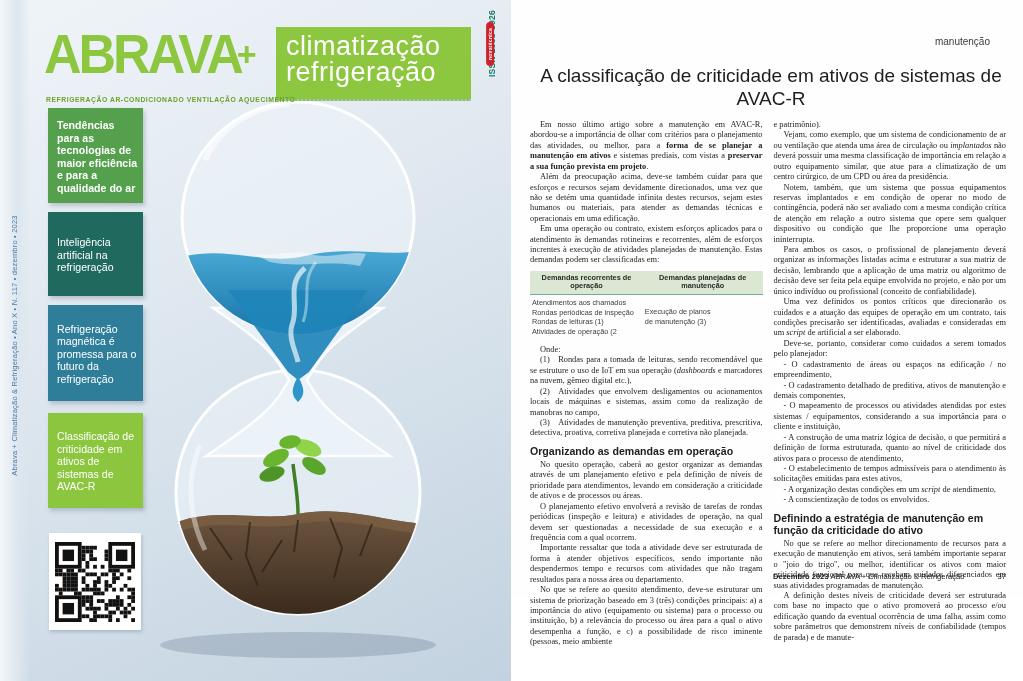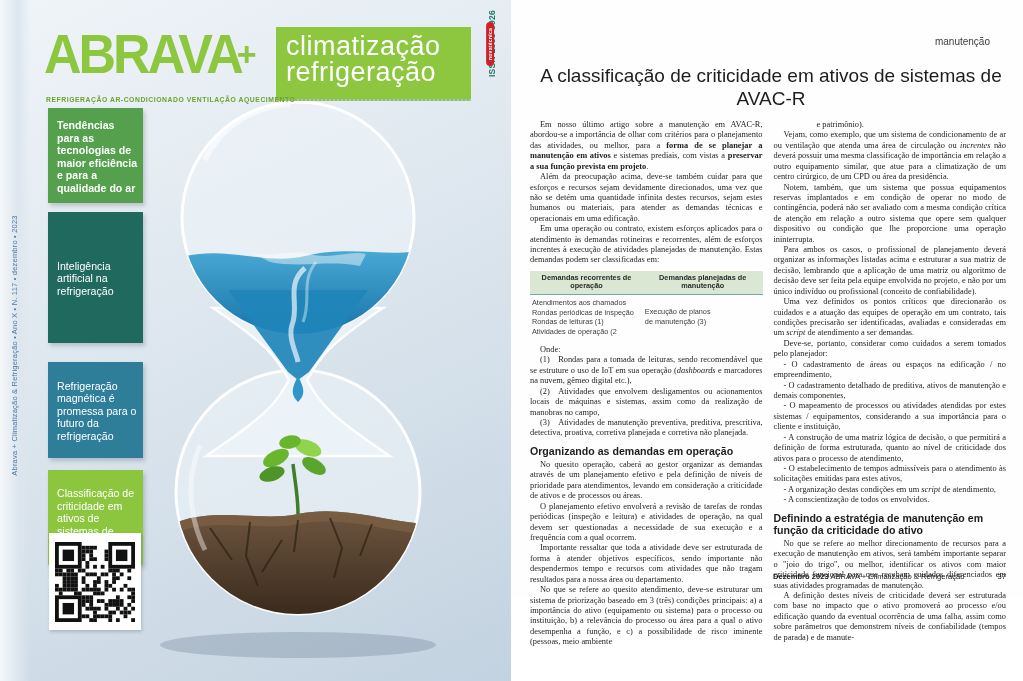--- a/index.html
+++ b/index.html
@@ -27,21 +27,21 @@
         font-size:8.5px;font-weight:bold;color:#1d7a68;letter-spacing:.3px;}
   .pub-badge{position:absolute;left:468px;top:40px;background:#cc2229;color:#fff;
         font-size:5px;font-weight:bold;padding:1px 6px;border-radius:7px;
         transform:rotate(-90deg);letter-spacing:.3px;}
 
   .headlines{position:absolute;left:48px;top:108px;width:95px;}
   .headline-box{width:95px;box-sizing:border-box;color:#fff;font-size:10.6px;line-height:1.18;
         padding:8px 5px 6px 9px;display:flex;align-items:center;
         box-shadow:2px 3px 4px rgba(60,80,100,.25);}
   .headline-box:nth-child(1){height:95px;margin-bottom:9px;font-weight:bold;}
-  .headline-box:nth-child(2){height:131px;margin-bottom:19px;}
+  .headline-box:nth-child(2){height:84px;margin-bottom:9px;}
   .headline-box:nth-child(3){height:96px;margin-bottom:12px;}
   .headline-box:nth-child(4){height:95px;}
 
   .spine{position:absolute;left:-186px;top:341px;width:400px;text-align:center;
         transform:rotate(-90deg);font-size:7.5px;color:#4a7aa8;white-space:nowrap;letter-spacing:.2px;}
 
   .qr{position:absolute;left:49px;top:533px;width:92px;height:97px;background:#fff;
       box-shadow:1px 2px 3px rgba(60,80,100,.25);display:flex;align-items:center;justify-content:center;}
 
   
@@ -343,25 +343,25 @@
           <p><span>(1) Rondas para a tomada de leituras, sendo recomendável que se estruture o uso de IoT em sua operação (</span><span class="it">dashboards</span><span> e marcadores na nuvem, gêmeo digital etc.),</span></p>
           <p><span>(2) Atividades que envolvem desligamentos ou acionamentos locais de máquinas e sistemas, assim como da realização de manobras no campo,</span></p>
           <p><span>(3) Atividades de manutenção preventiva, preditiva, prescritiva, detectiva, proativa, corretiva planejada e corretiva não planejada.</span></p>
           <div class="subhead">Organizando as demandas em operação</div>
           <p><span>No quesito operação, caberá ao gestor organizar as demandas através de um planejamento efetivo e pela definição de níveis de prioridade para atendimentos, levando em consideração a criticidade de ativos e de processos ou áreas.</span></p>
           <p><span>O planejamento efetivo envolverá a revisão de tarefas de rondas periódicas (inspeção e leitura) e atividades de operação, na qual devem ser questionadas a necessidade de sua execução e a frequência com a qual ocorrem.</span></p>
           <p><span>Importante ressaltar que toda a atividade deve ser estruturada de forma à atender objetivos específicos, sendo importante não despendermos tempo e recursos com atividades que não tragam resultados para a nossa área ou departamento.</span></p>
           <p><span>No que se refere ao quesito atendimento, deve-se estruturar um sistema de priorização baseado em 3 (três) condições principais: a) a importância do ativo (equipamento ou sistema) para o processo ou instituição, b) a relevância do processo ou área para a qual o ativo desempenha a função, e c) a possibilidade de risco iminente (pessoas, meio ambiente</span></p>
         </div>
       <div class="col" id="col2">
-          <p style="text-indent: 0px; margin-left: 43px;"><span>e patrimônio).</span></p>
-          <p><span>Vejam, como exemplo, que um sistema de condicionamento de ar ou ventilação que atenda uma área de circulação ou </span><span class="it">increntes</span><span> não deverá possuir uma mesma classificação de importância em relação a outro equipamento similar, que atue para a climatização de um centro cirúrgico, de um CPD ou área da presidência.</span></p>
+          <p style="text-indent: 0px;"><span>e patrimônio).</span></p>
+          <p><span>Vejam, como exemplo, que um sistema de condicionamento de ar ou ventilação que atenda uma área de circulação ou </span><span class="it">implantados</span><span> não deverá possuir uma mesma classificação de importância em relação a outro equipamento similar, que atue para a climatização de um centro cirúrgico, de um CPD ou área da presidência.</span></p>
           <p><span>Notem, também, que um sistema que possua equipamentos reservas implantados e em condição de operar no modo de contingência, poderá não ser avaliado com a mesma condição crítica de atenção em relação a outro sistema que opere sem qualquer dispositivo ou condição que lhe proporcione uma operação ininterrupta.</span></p>
           <p><span>Para ambos os casos, o profissional de planejamento deverá organizar as informações listadas acima e estruturar a sua matriz de decisão, lembrando que a aplicação de uma matriz ou algoritmo de decisão deve ser feita pela equipe envolvida no projeto, e não por um único indivíduo ou profissional (conceito de confiabilidade).</span></p>
-          <p><span>Uma vez definidos os pontos críticos que direcionarão os cuidados e a atuação das equipes de operação em um contrato, tais condições precisarão ser identificadas, avaliadas e consideradas em um </span><span class="it">script</span><span> de atendimento a ser demandas.</span></p>
+          <p><span>Uma vez definidos os pontos críticos que direcionarão os cuidados e a atuação das equipes de operação em um contrato, tais condições precisarão ser identificadas, avaliadas e consideradas em um </span><span class="it">script</span><span> de artificial a ser elaborado.</span></p>
           <p><span>Deve-se, portanto, considerar como cuidados a serem tomados pelo planejador:</span></p>
           <p><span>- O cadastramento de áreas ou espaços na edificação / no empreendimento,</span></p>
           <p><span>- O cadastramento detalhado de preditiva, ativos de manutenção e demais componentes,</span></p>
           <p><span>- O mapeamento de processos ou atividades atendidas por estes sistemas / equipamentos, considerando a sua importância para o cliente e instituição,</span></p>
           <p><span>- A construção de uma matriz lógica de decisão, o que permitirá a definição de forma estruturada, quanto ao nível de criticidade dos ativos para o processo de atendimento,</span></p>
           <p><span>- O estabelecimento de tempos admissíveis para o atendimento às solicitações emitidas para estes ativos,</span></p>
           <p><span>- A organização destas condições em um </span><span class="it">script</span><span> de atendimento,</span></p>
           <p><span>- A conscientização de todos os envolvidos.</span></p>
           <div class="subhead">Definindo a estratégia de manutenção em função da criticidade do ativo</div>
           <p><span>No que se refere ao melhor direcionamento de recursos para a execução de manutenção em ativos, será também importante separar o "joio do trigo", ou melhor, identificar os ativos com maior criticidade funcional para que recebam cuidados diferenciados em suas atividades programadas de manutenção.</span></p>

